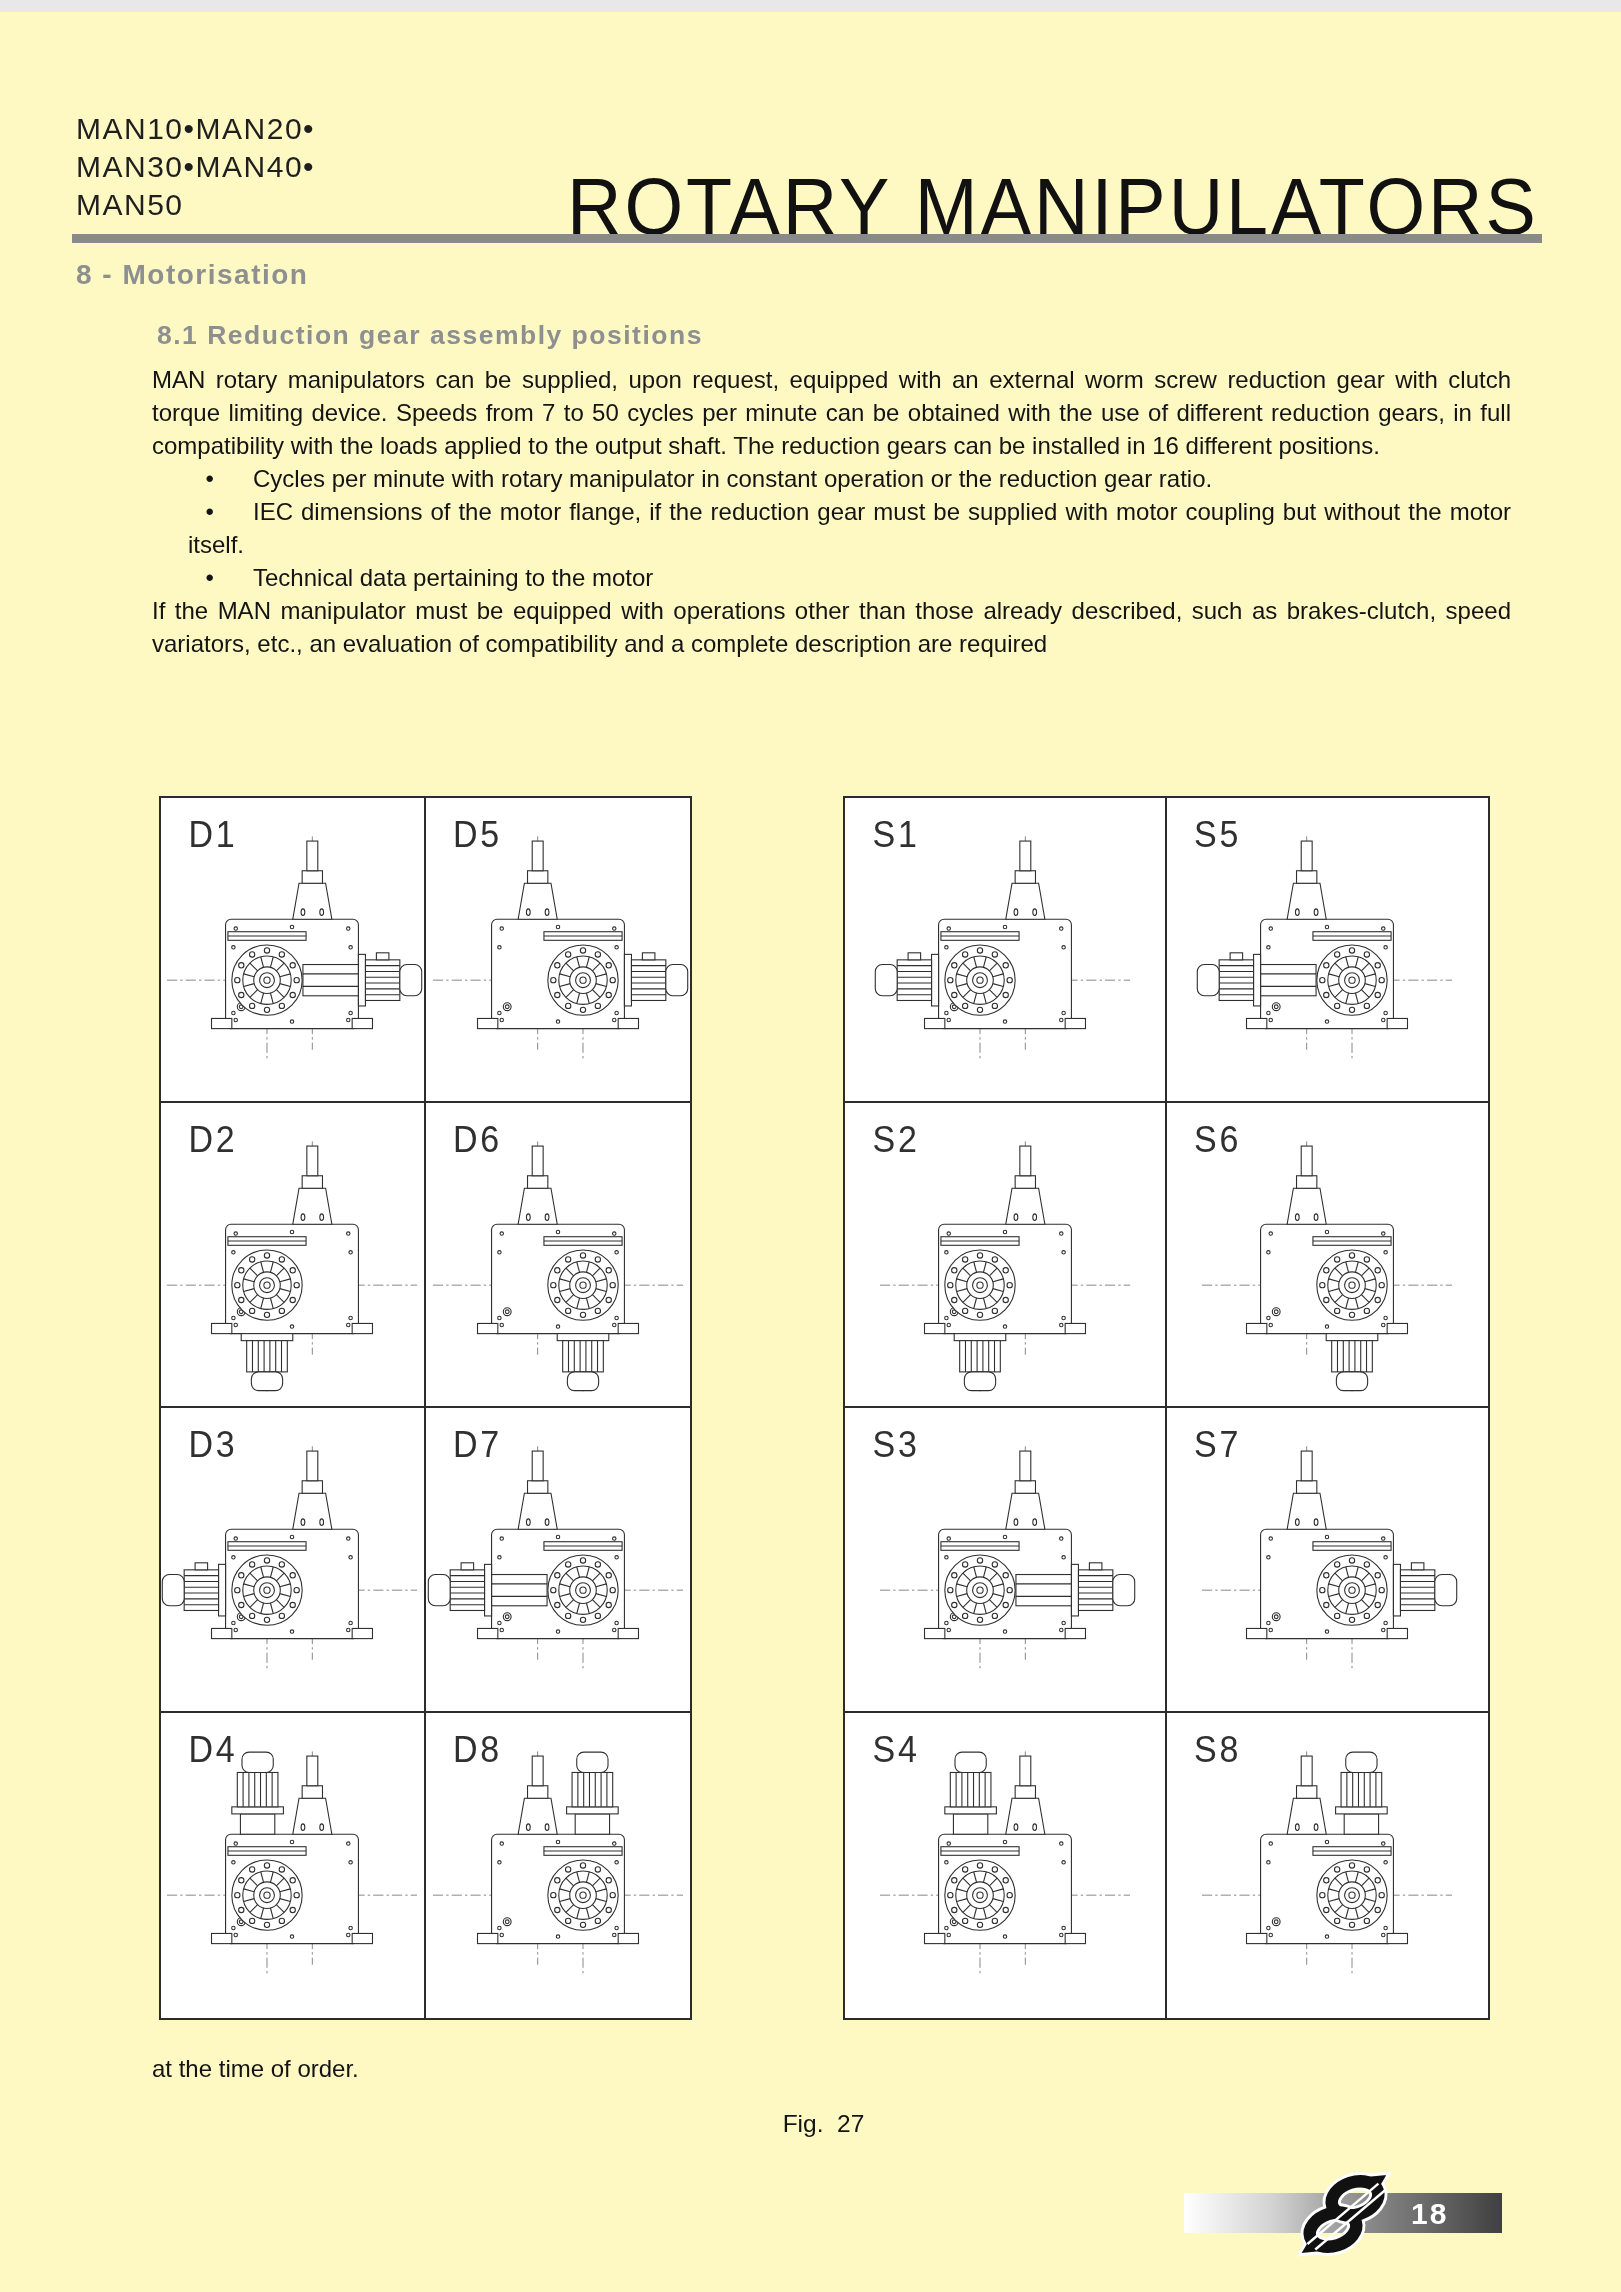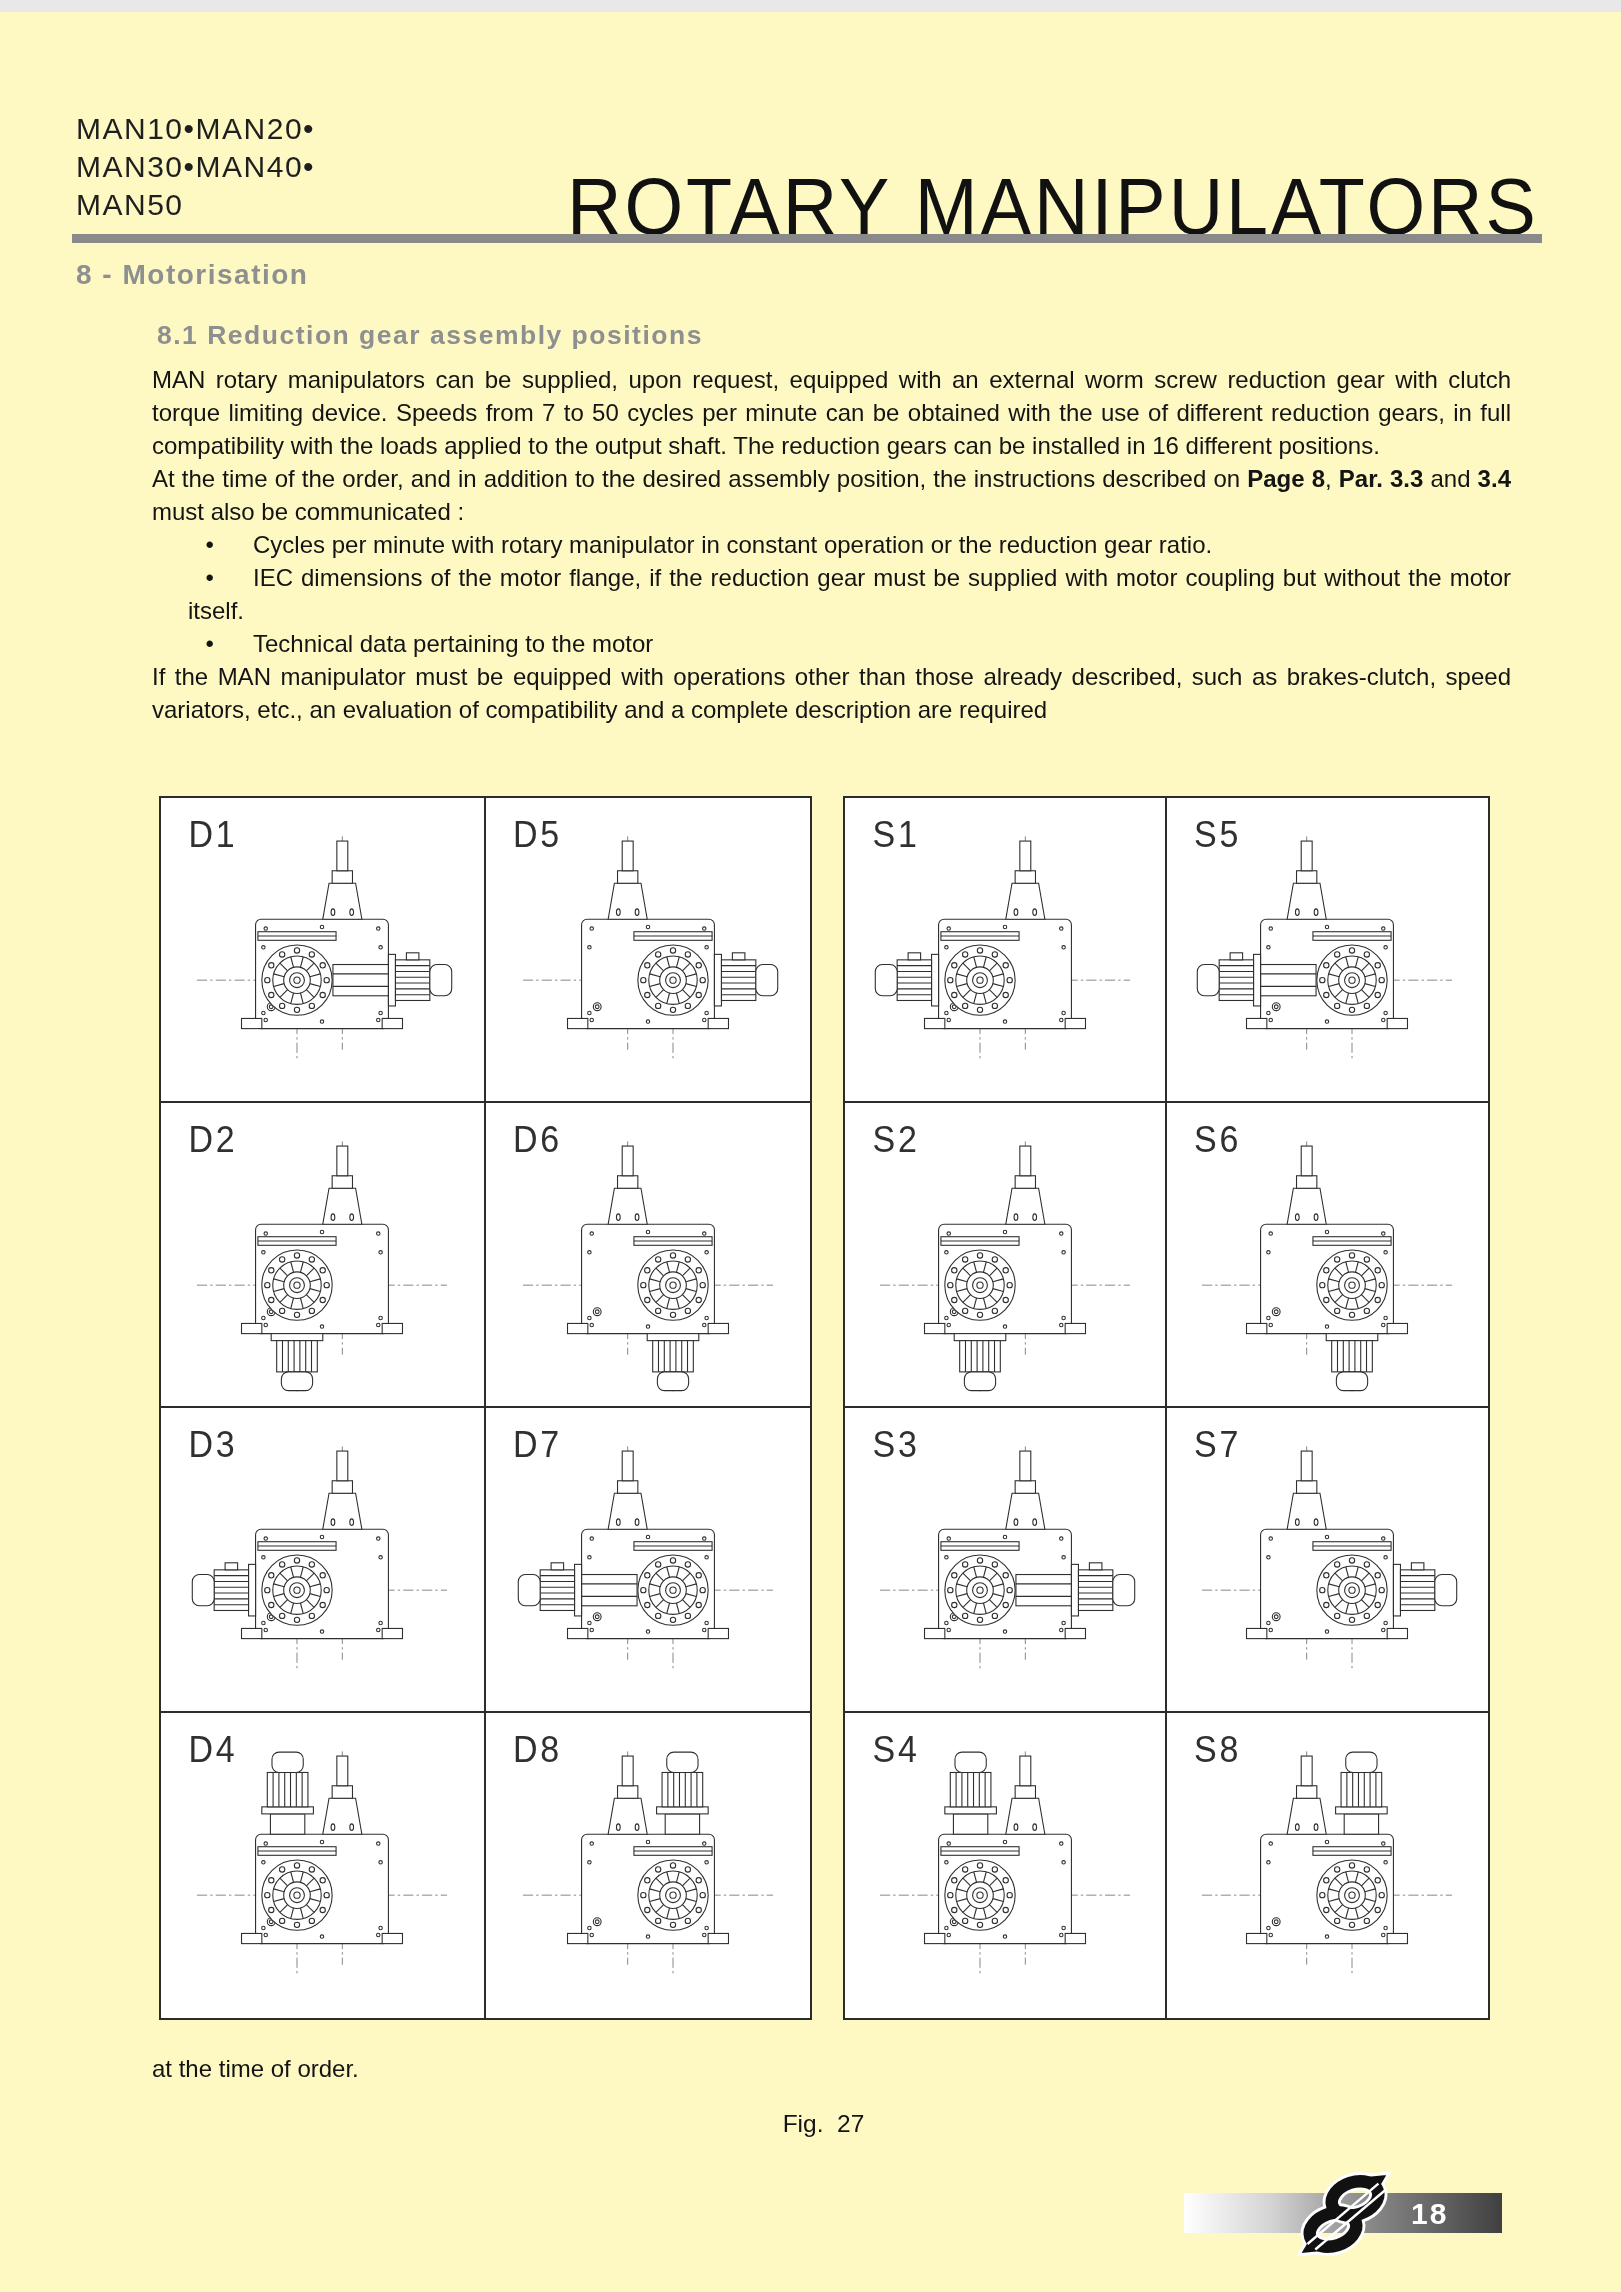--- a/index.html
+++ b/index.html
@@ -38,21 +38,21 @@
   .bodytext .para{margin:0;}
   .bodytext .bullet{margin:0;padding-left:36px;}
   .bodytext .dot{display:inline-block;width:65px;padding-left:17.6px;box-sizing:border-box;}
   .bodytext b{font-weight:bold;}
   
   .fig-block{
     position:absolute;top:784px;height:1224px;box-sizing:border-box;
     border:2.5px solid #2c2c2c;display:grid;
     grid-template-columns:1fr 1fr;grid-auto-rows:1fr;background:#fff;
   }
-  #block-D{left:159px;width:653px;}
+  #block-D{left:159px;width:533px;}
   #block-S{left:843px;width:647px;}
   .cell{position:relative;box-sizing:border-box;}
   .cell:nth-child(odd){border-right:2px solid #2c2c2c;}
   .cell:not(:nth-last-child(-n+2)){border-bottom:2px solid #2c2c2c;}
   .cell-label{
     position:absolute;left:27.4px;top:15.7px;
     font-size:34px;letter-spacing:2.9px;color:#303030;font-weight:400;
     transform:scale(1.0,1.08);transform-origin:top left;
   }
   .cell svg{
@@ -90,21 +90,20 @@
     <div>MAN50</div>
   </div>
   <h1 class="page-title">ROTARY MANIPULATORS</h1>
   <div class="header-rule" style="background: rgb(138, 138, 138);"></div>
 
   <h2 class="sec-h" style="color: rgb(141, 143, 145);">8 - Motorisation</h2>
   <h3 class="sub-h" style="color: rgb(141, 143, 145);">8.1 Reduction gear assembly positions</h3>
 
   <div class="bodytext">
       <div class="para"><span>MAN rotary manipulators can be supplied, upon request, equipped with an external worm screw reduction gear with clutch torque limiting device. Speeds from 7 to 50 cycles per minute can be obtained with the use of different reduction gears, in full compatibility with the loads applied to the output shaft. The reduction gears can be installed in 16 different positions.</span></div>
-      <div class="para"><span>At the time of the order, and in addition to the desired assembly position, the instructions described on </span><b>Page 8</b><span>, </span><b>Par. 3.3</b><span> and </span><b>3.4</b><span> must also be communicated :</span></div>
       <div class="bullet"><span class="dot">•</span><span>Cycles per minute with rotary manipulator in constant operation or the reduction gear ratio.</span></div>
       <div class="bullet"><span class="dot">•</span><span>IEC dimensions of the motor flange, if the reduction gear must be supplied with motor coupling but without the motor itself.</span></div>
       <div class="bullet"><span class="dot">•</span><span>Technical data pertaining to the motor</span></div>
       <div class="para"><span>If the MAN manipulator must be equipped with operations other than those already described, such as brakes-clutch, speed variators, etc., an evaluation of compatibility and a complete description are required</span></div>
     </div>
 
   <div class="fig-block" id="block-D">
       <div class="cell">
         <span class="cell-label">D1</span>
         <svg viewBox="-8 0 336 334">

